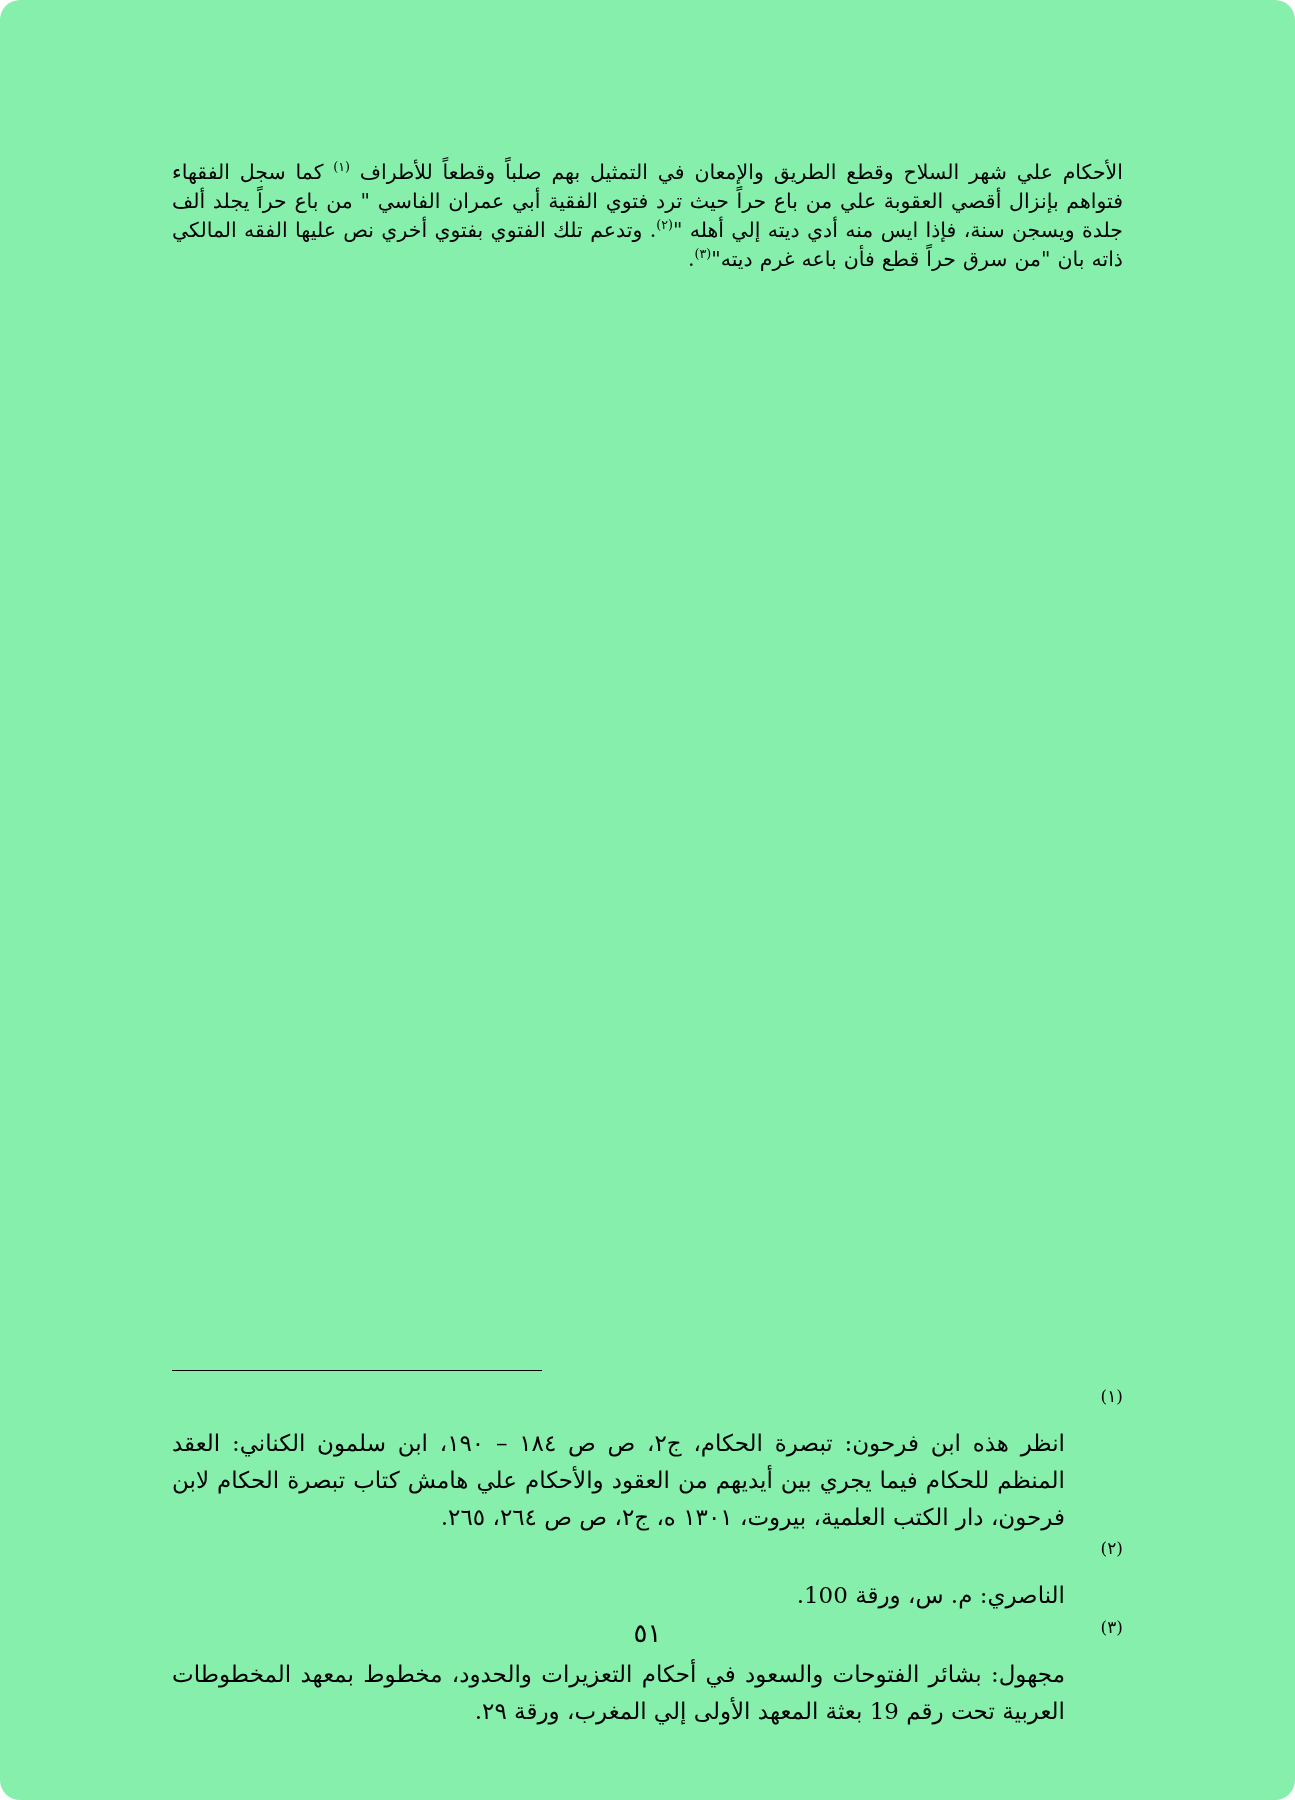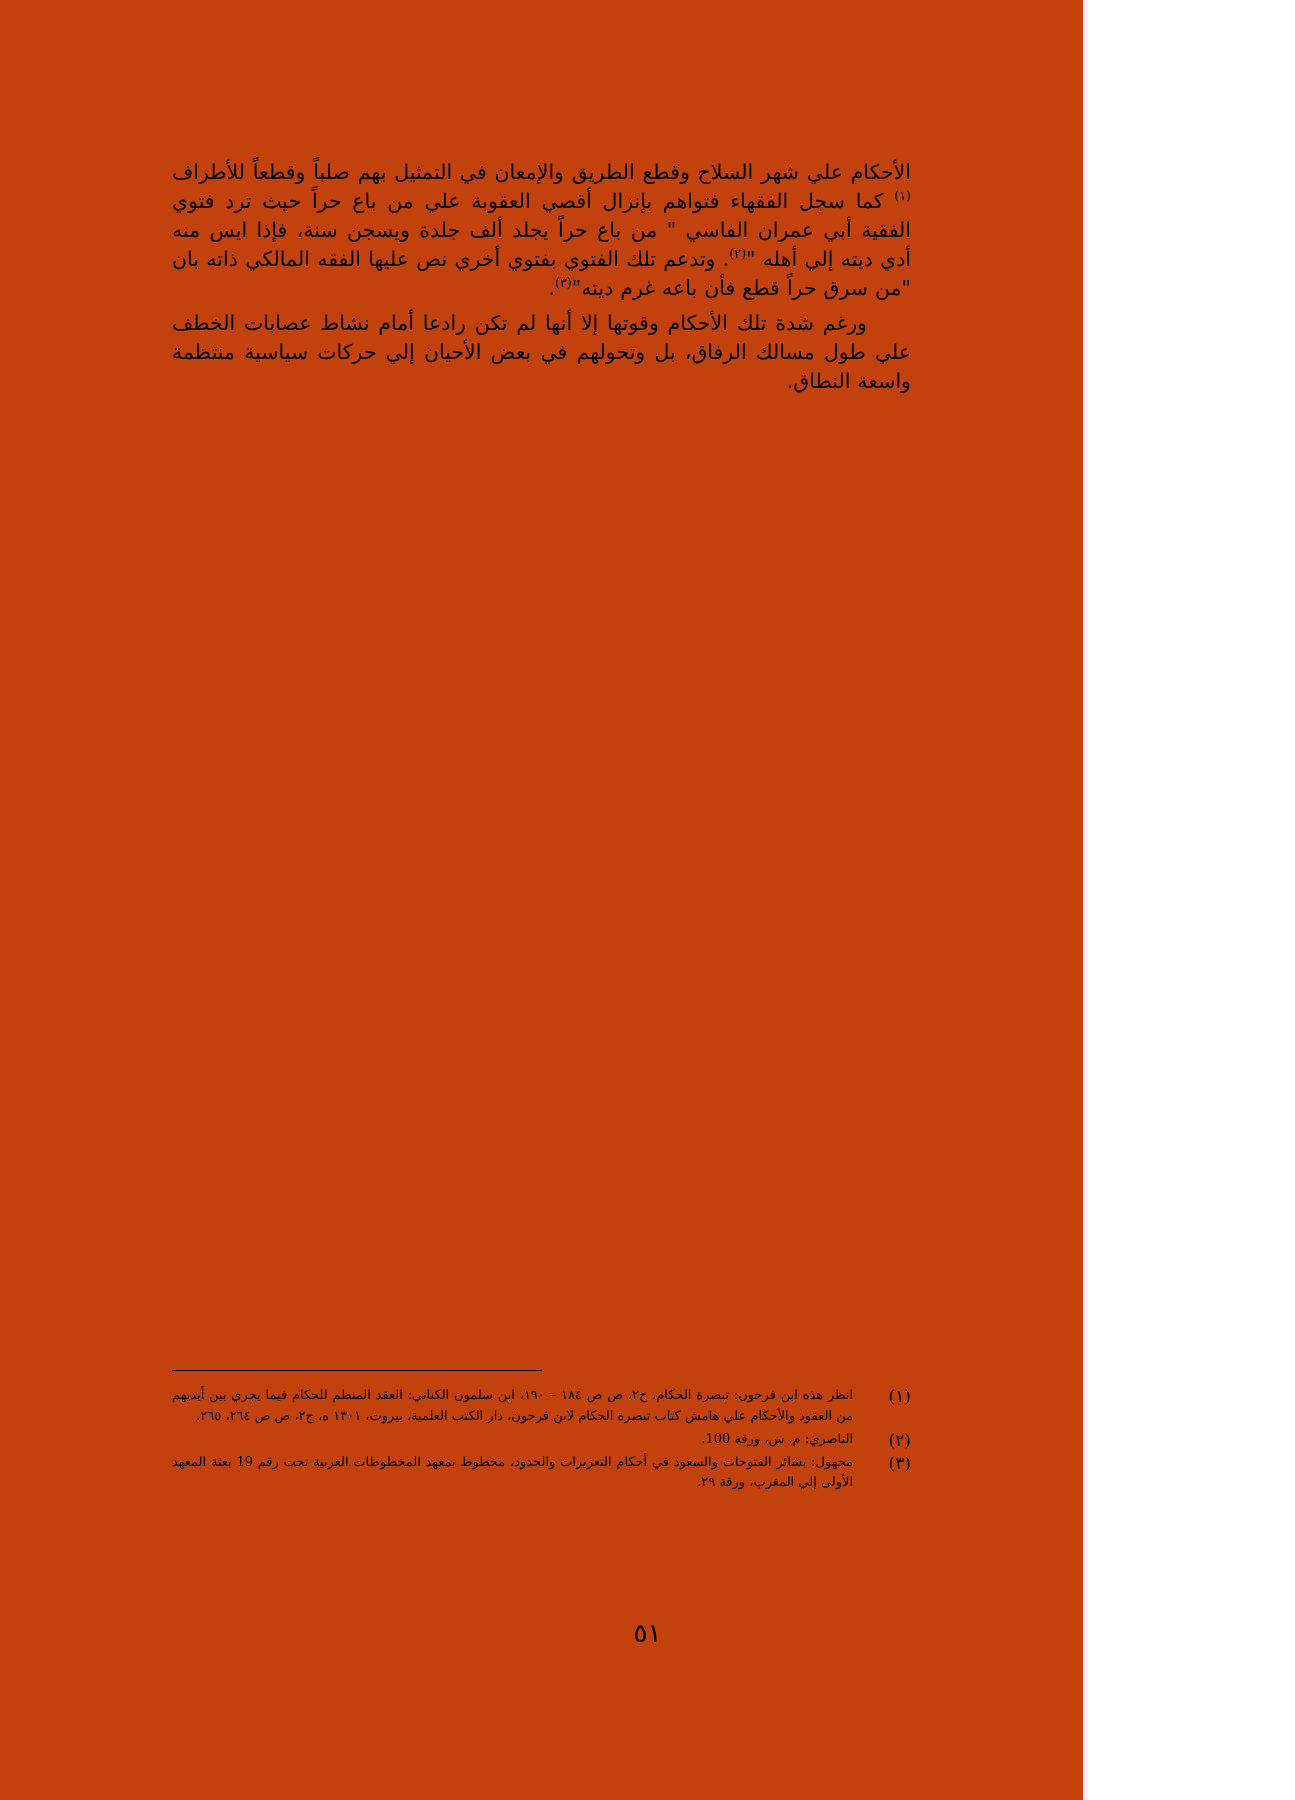--- a/index.html
+++ b/index.html
@@ -12,23 +12,24 @@
     height: 1800px;
     font-family: "DejaVu Sans", "Liberation Sans", sans-serif;
     color: #000000;
     position: relative;
     overflow: hidden;
   }
   .page {
     position: absolute;
     top: 0;
     left: 0;
-    width: 1083px;
+    width: 1295px;
     height: 1800px;
-    background: #c2410c;
+    background: #86efac;
+    border-radius: 20px;
   }
   .body-block {
     position: absolute;
     top: 158px;
     right: 172px;
     left: 172px;
   }
   .para {
     font-family: "DejaVu Serif", "Liberation Serif", serif;
     font-size: 20.5px;
@@ -78,46 +79,46 @@
   }
   .fn-marker {
     font-family: "DejaVu Serif", "Liberation Serif", serif;
     font-size: 17px;
     flex: 0 0 58px;
     text-align: right;
     padding-top: 1px;
   }
   .fn-text {
     font-family: "DejaVu Serif", "Liberation Serif", serif;
-    font-size: 13px;
+    font-size: 23px;
     line-height: 1.6;
     text-align: justify;
     text-align-last: right;
     flex: 1 1 auto;
+    margin-top: 40px;
   }
   .page-number {
     position: absolute;
     top: 1618px;
     left: 0;
     width: 1295px;
     text-align: center;
     font-family: "DejaVu Serif", "Liberation Serif", serif;
     font-size: 26px;
   }
 </style>
 </head>
 <body>
 
 <div class="page">
 
   <div class="body-block">
     <p class="para">
       <span>الأحكام علي شهر السلاح وقطع الطريق والإمعان في التمثيل بهم صلباً وقطعاً للأطراف </span><sup>(١)</sup><span> كما سجل الفقهاء فتواهم بإنزال أقصي العقوبة علي من باع حراً حيث ترد فتوي الفقية أبي عمران الفاسي " من باع حراً يجلد ألف جلدة ويسجن سنة، فإذا ايس منه أدي ديته إلي أهله "</span><sup>(٢)</sup><span>. وتدعم تلك الفتوي بفتوي أخري نص عليها الفقه المالكي ذاته بان "من سرق حراً قطع فأن باعه غرم ديته"</span><sup>(٣)</sup><span>.</span>
     </p>
-    <p class="para indent">ورغم شدة تلك الأحكام وقوتها إلا أنها لم تكن رادعا أمام نشاط عصابات الخطف علي طول مسالك الرفاق، بل وتحولهم في بعض الأحيان إلي حركات سياسية منتظمة واسعة النطاق.</p>
   </div>
 
   <div class="footnote-area">
     <div class="fn-rule-wrap">
       <div class="fn-rule"></div>
     </div>
     <ul class="fn-list">
       <li class="fn-item">
         <span class="fn-marker">(١)</span>
         <span class="fn-text">انظر هذه ابن فرحون: تبصرة الحكام، ج٢، ص ص ١٨٤ – ١٩٠، ابن سلمون الكناني: العقد المنظم للحكام فيما يجري بين أيديهم من العقود والأحكام علي هامش كتاب تبصرة الحكام لابن فرحون، دار الكتب العلمية، بيروت، ١٣٠١ ه، ج٢، ص ص ٢٦٤، ٢٦٥.</span>

